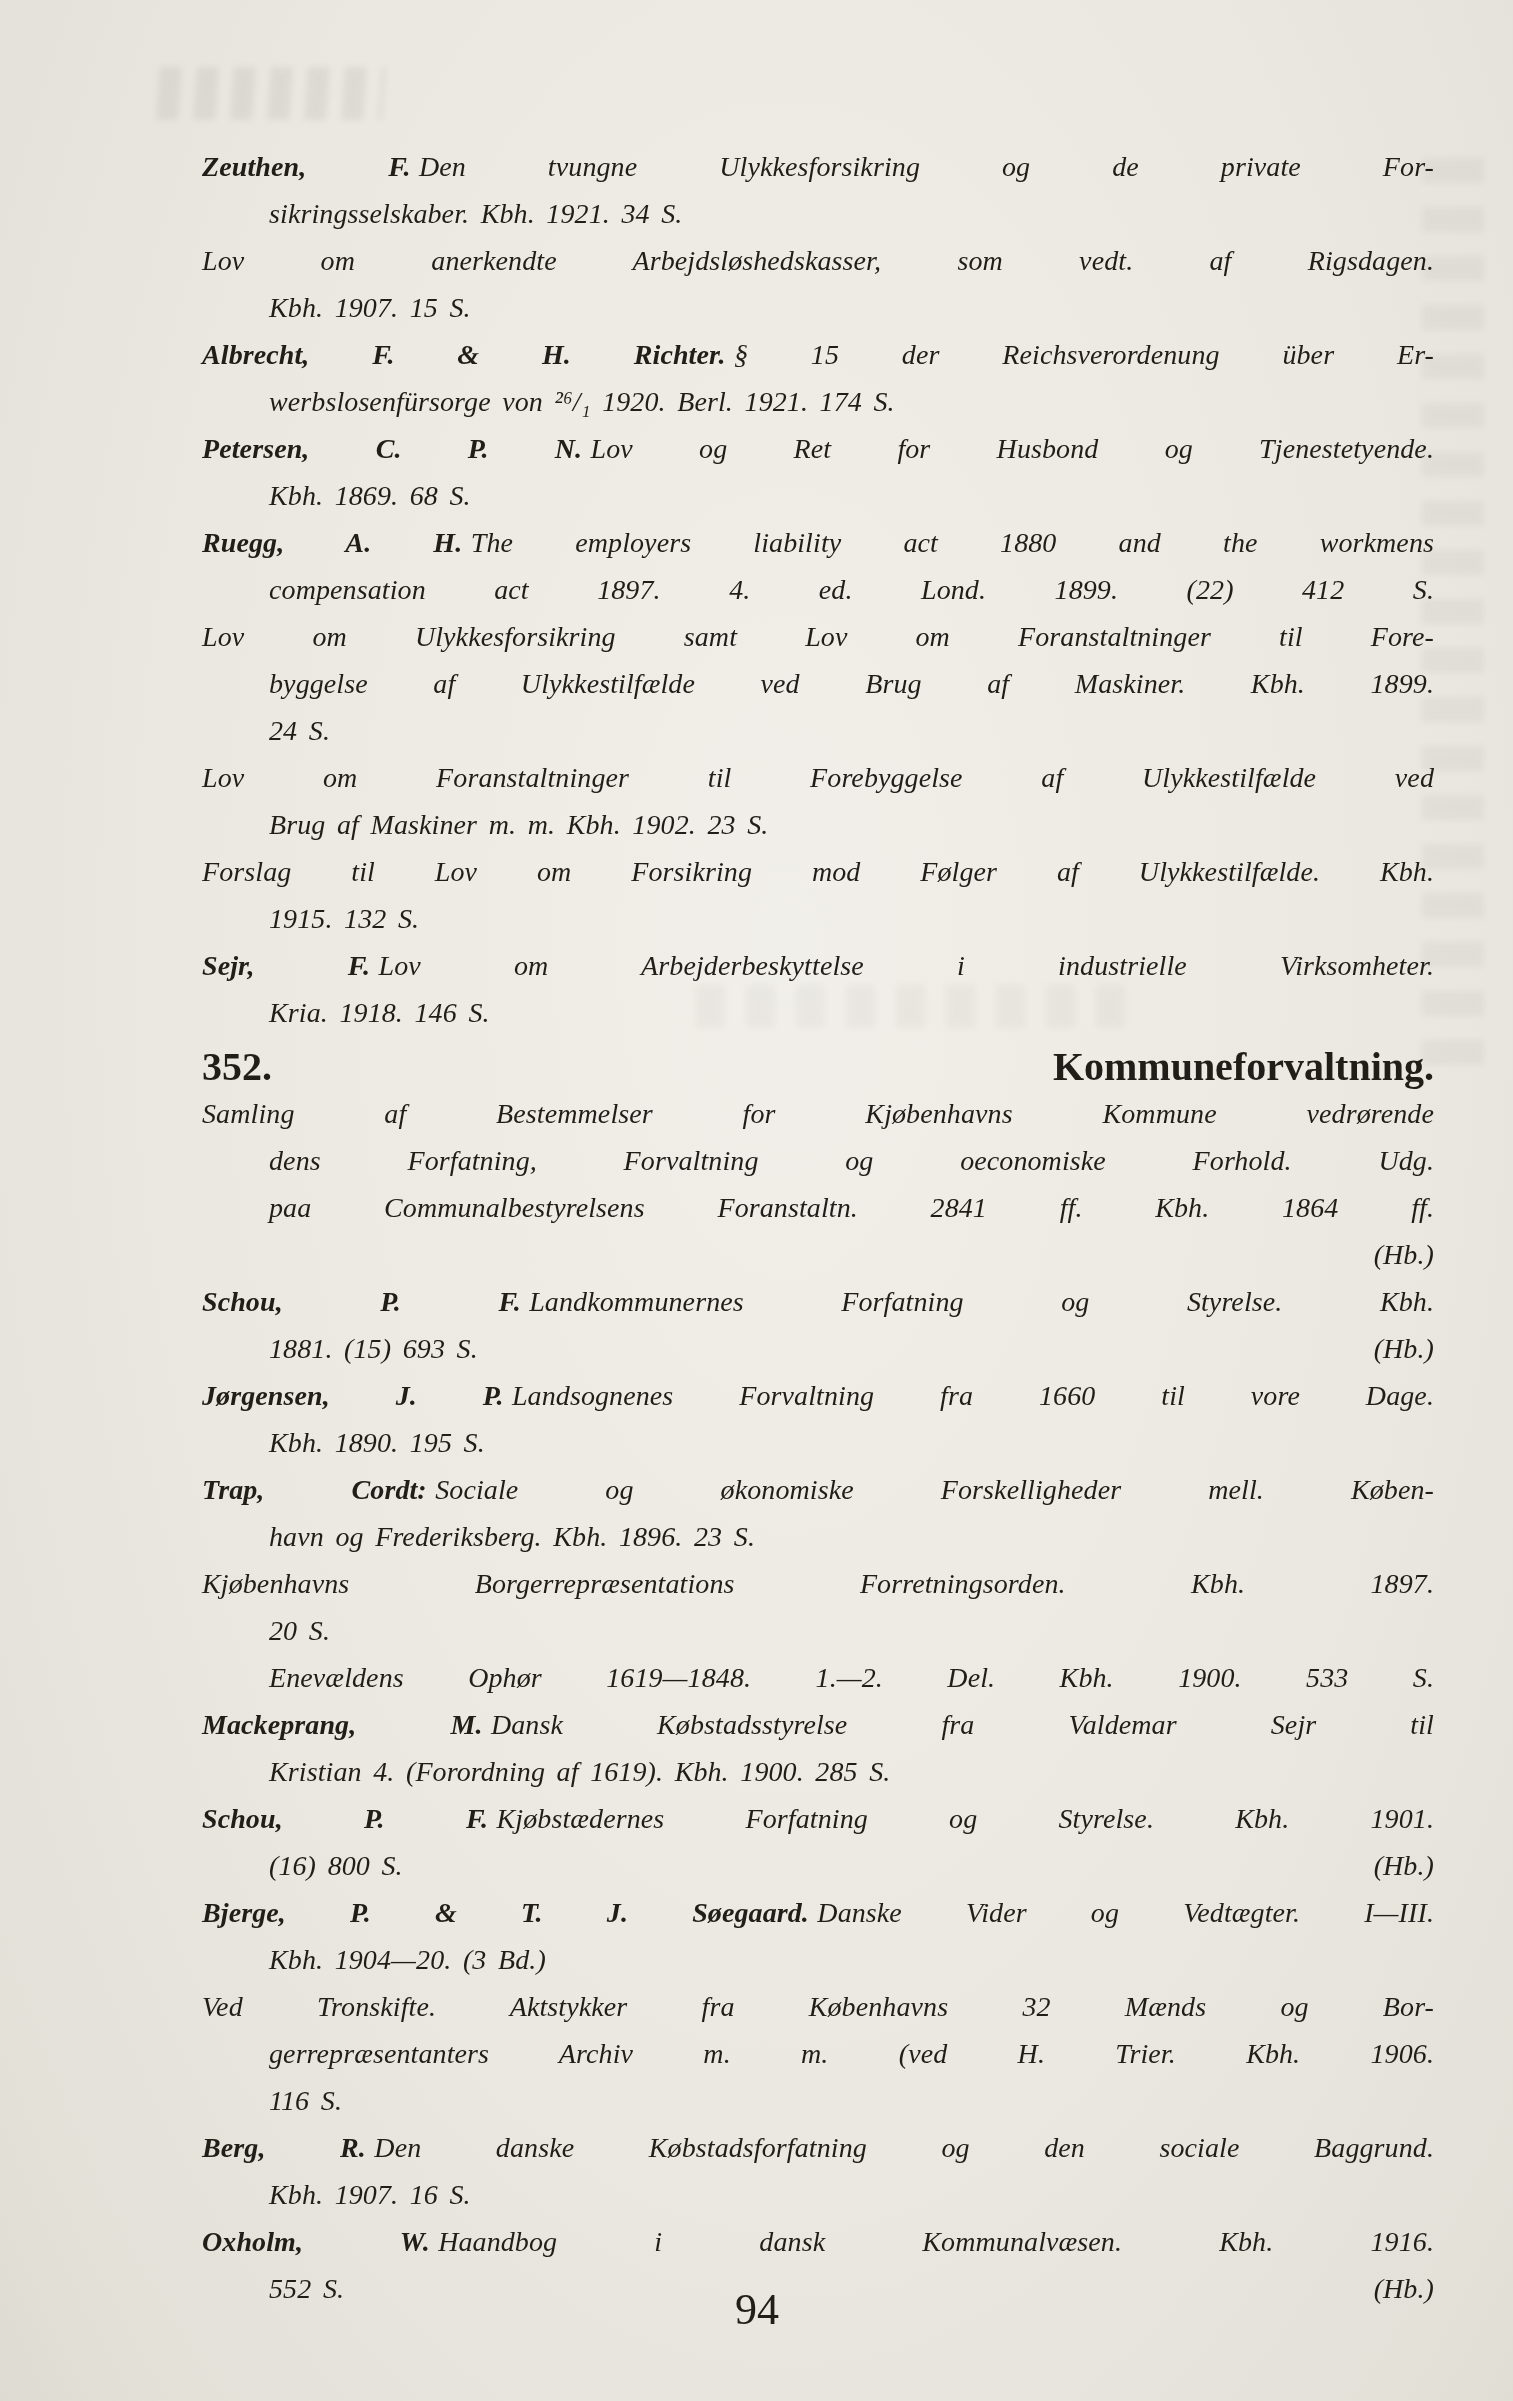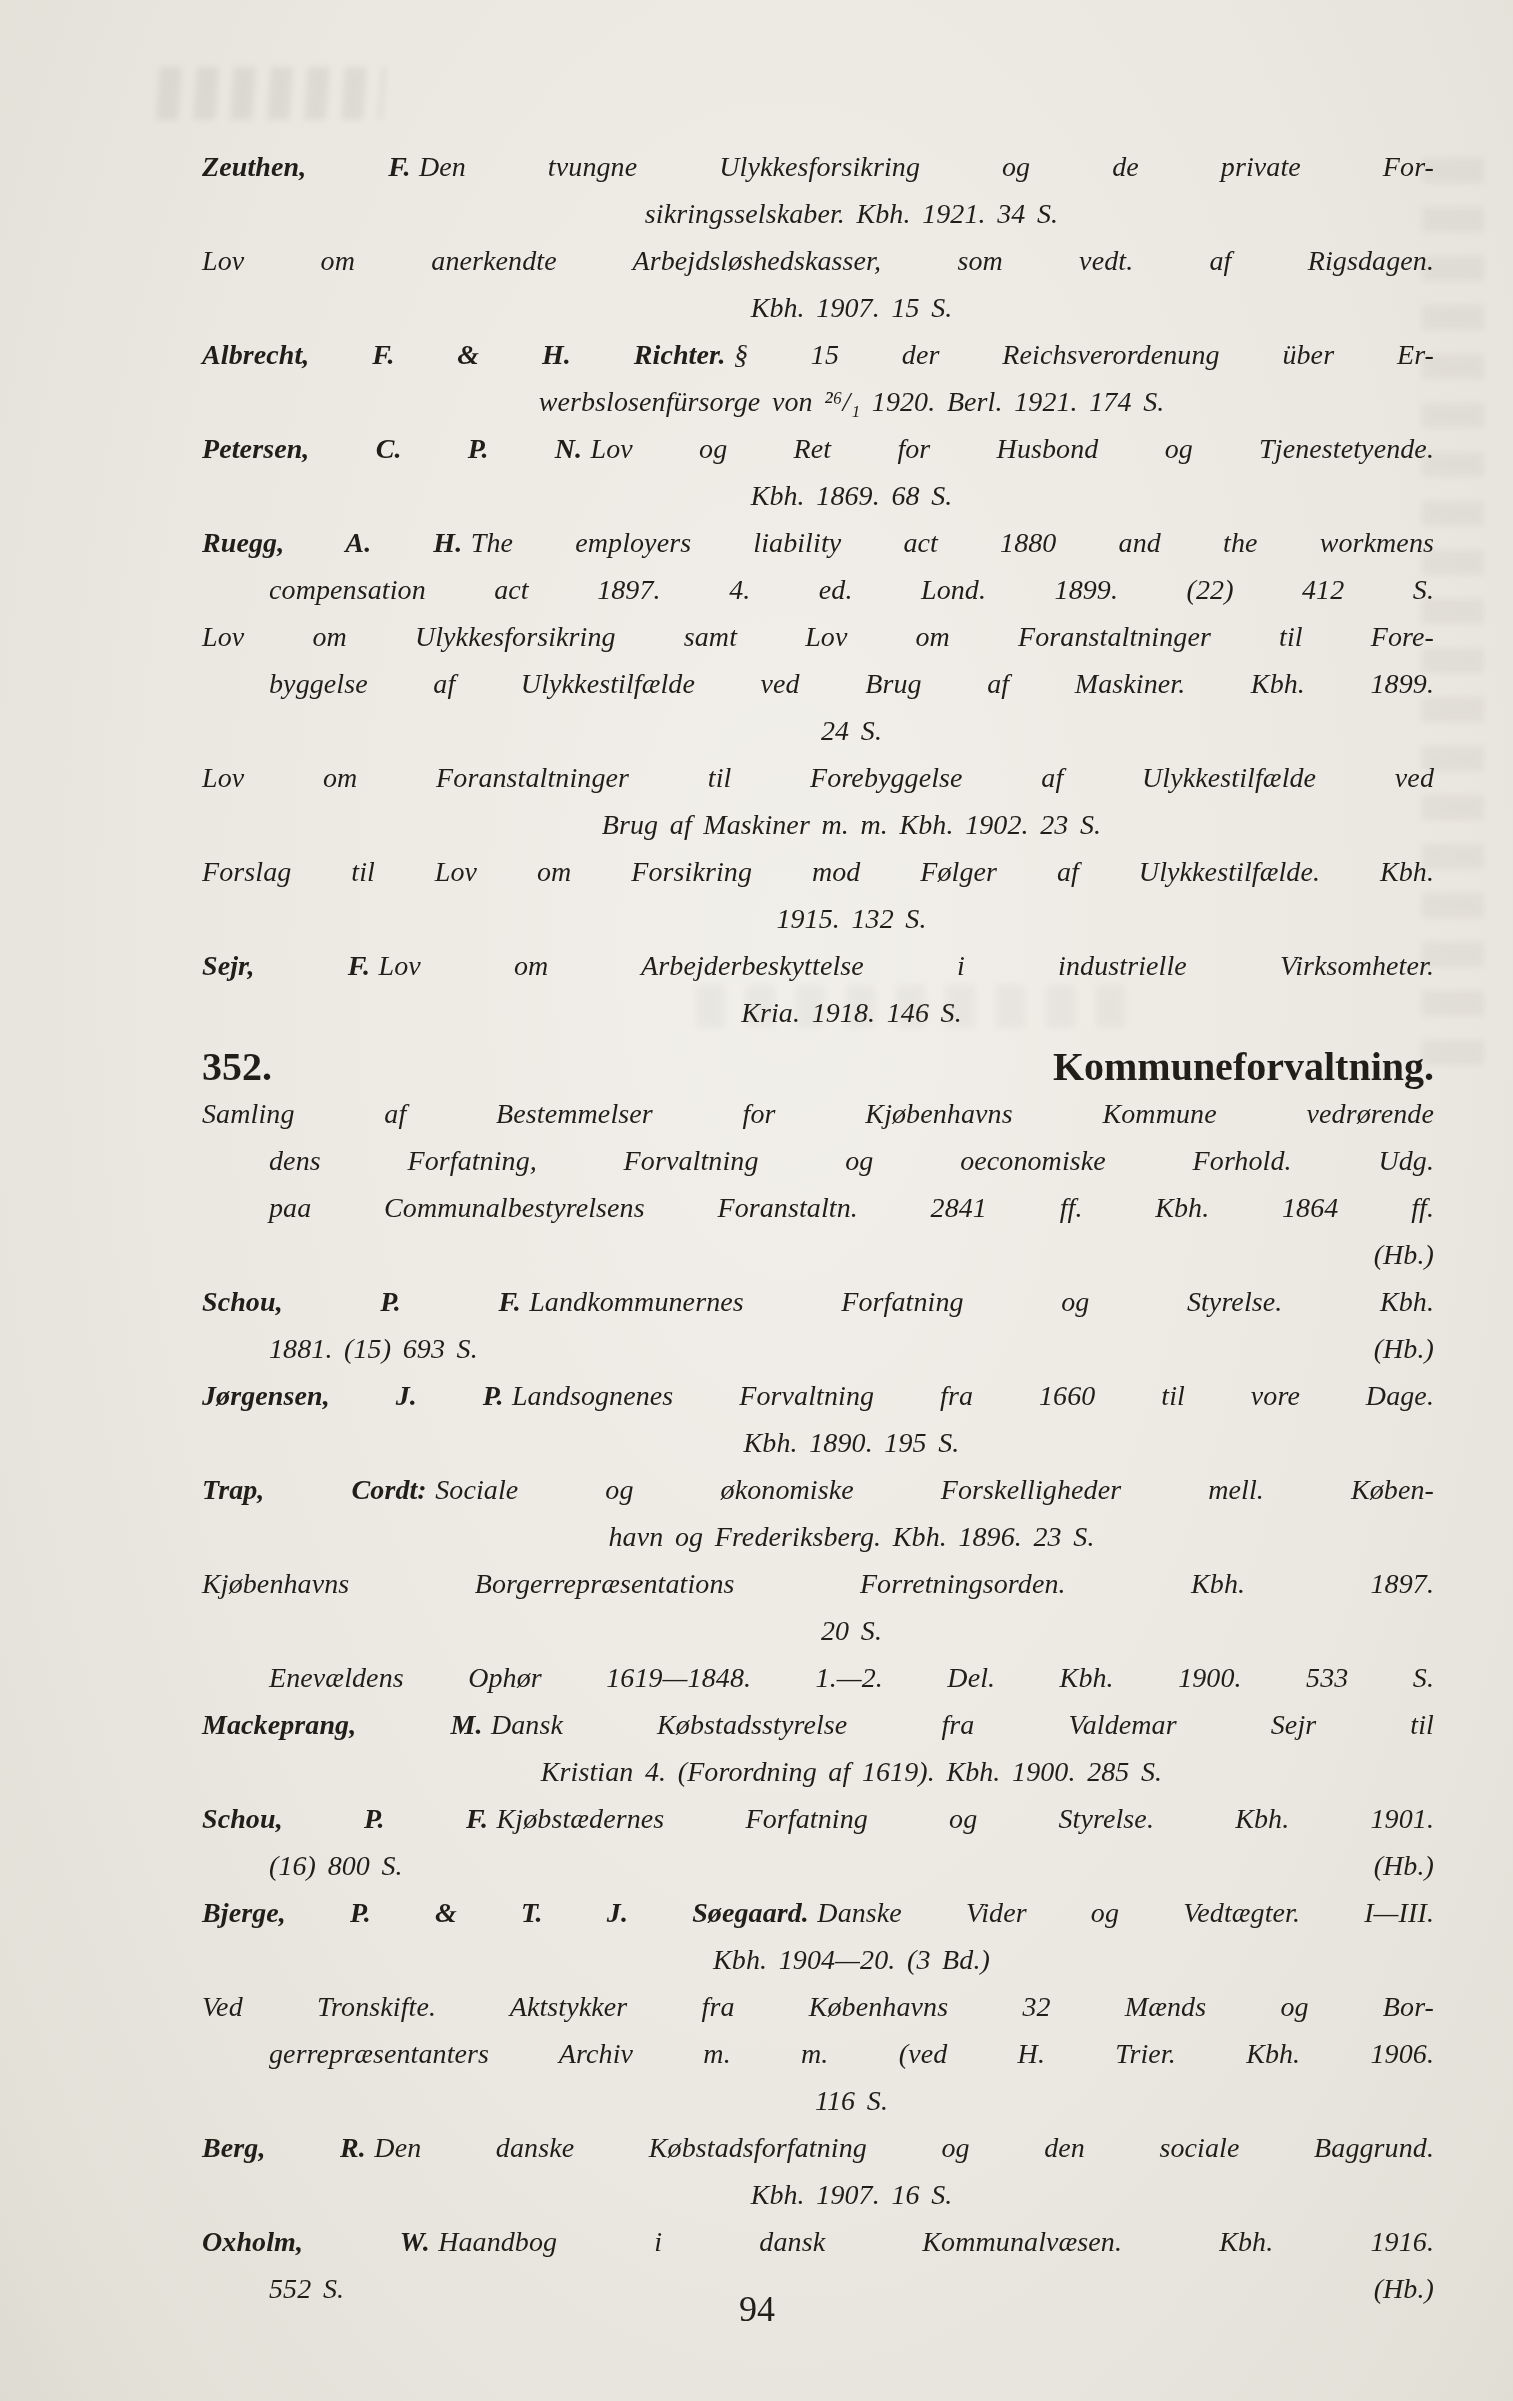--- a/index.html
+++ b/index.html
@@ -51,21 +51,21 @@
     font-size: 28px;
     line-height: 47px;
     word-spacing: 0.16em;
     letter-spacing: 0.1px;
     font-style: italic;
   }
   .line.fill {
     text-align: justify;
     text-align-last: justify;
   }
-  .line.indent { padding-left: 67px; text-align: center; }
+  .line.indent { padding-left: 67px; }
   .line.has-right {
     display: flex;
     justify-content: space-between;
   }
   .author {
     font-weight: bold;
     margin-right: 0.30em;
   }
   .section-row {
     display: flex;
@@ -75,21 +75,21 @@
     line-height: 47px;
     margin-top: 6.7px;
     gap: 43px;
   }
   .footer {
     position: absolute;
     left: 0;
     width: 1514px;
     top: 2286px;
     text-align: center;
-    font-size: 36px;
+    font-size: 44px;
     line-height: 47px;
     color: #211e1a;
   }
 </style>
 </head>
 <body>
 
 <div class="page">
   <div class="smudge smudge-a"></div>
   <div class="smudge smudge-b"></div>

